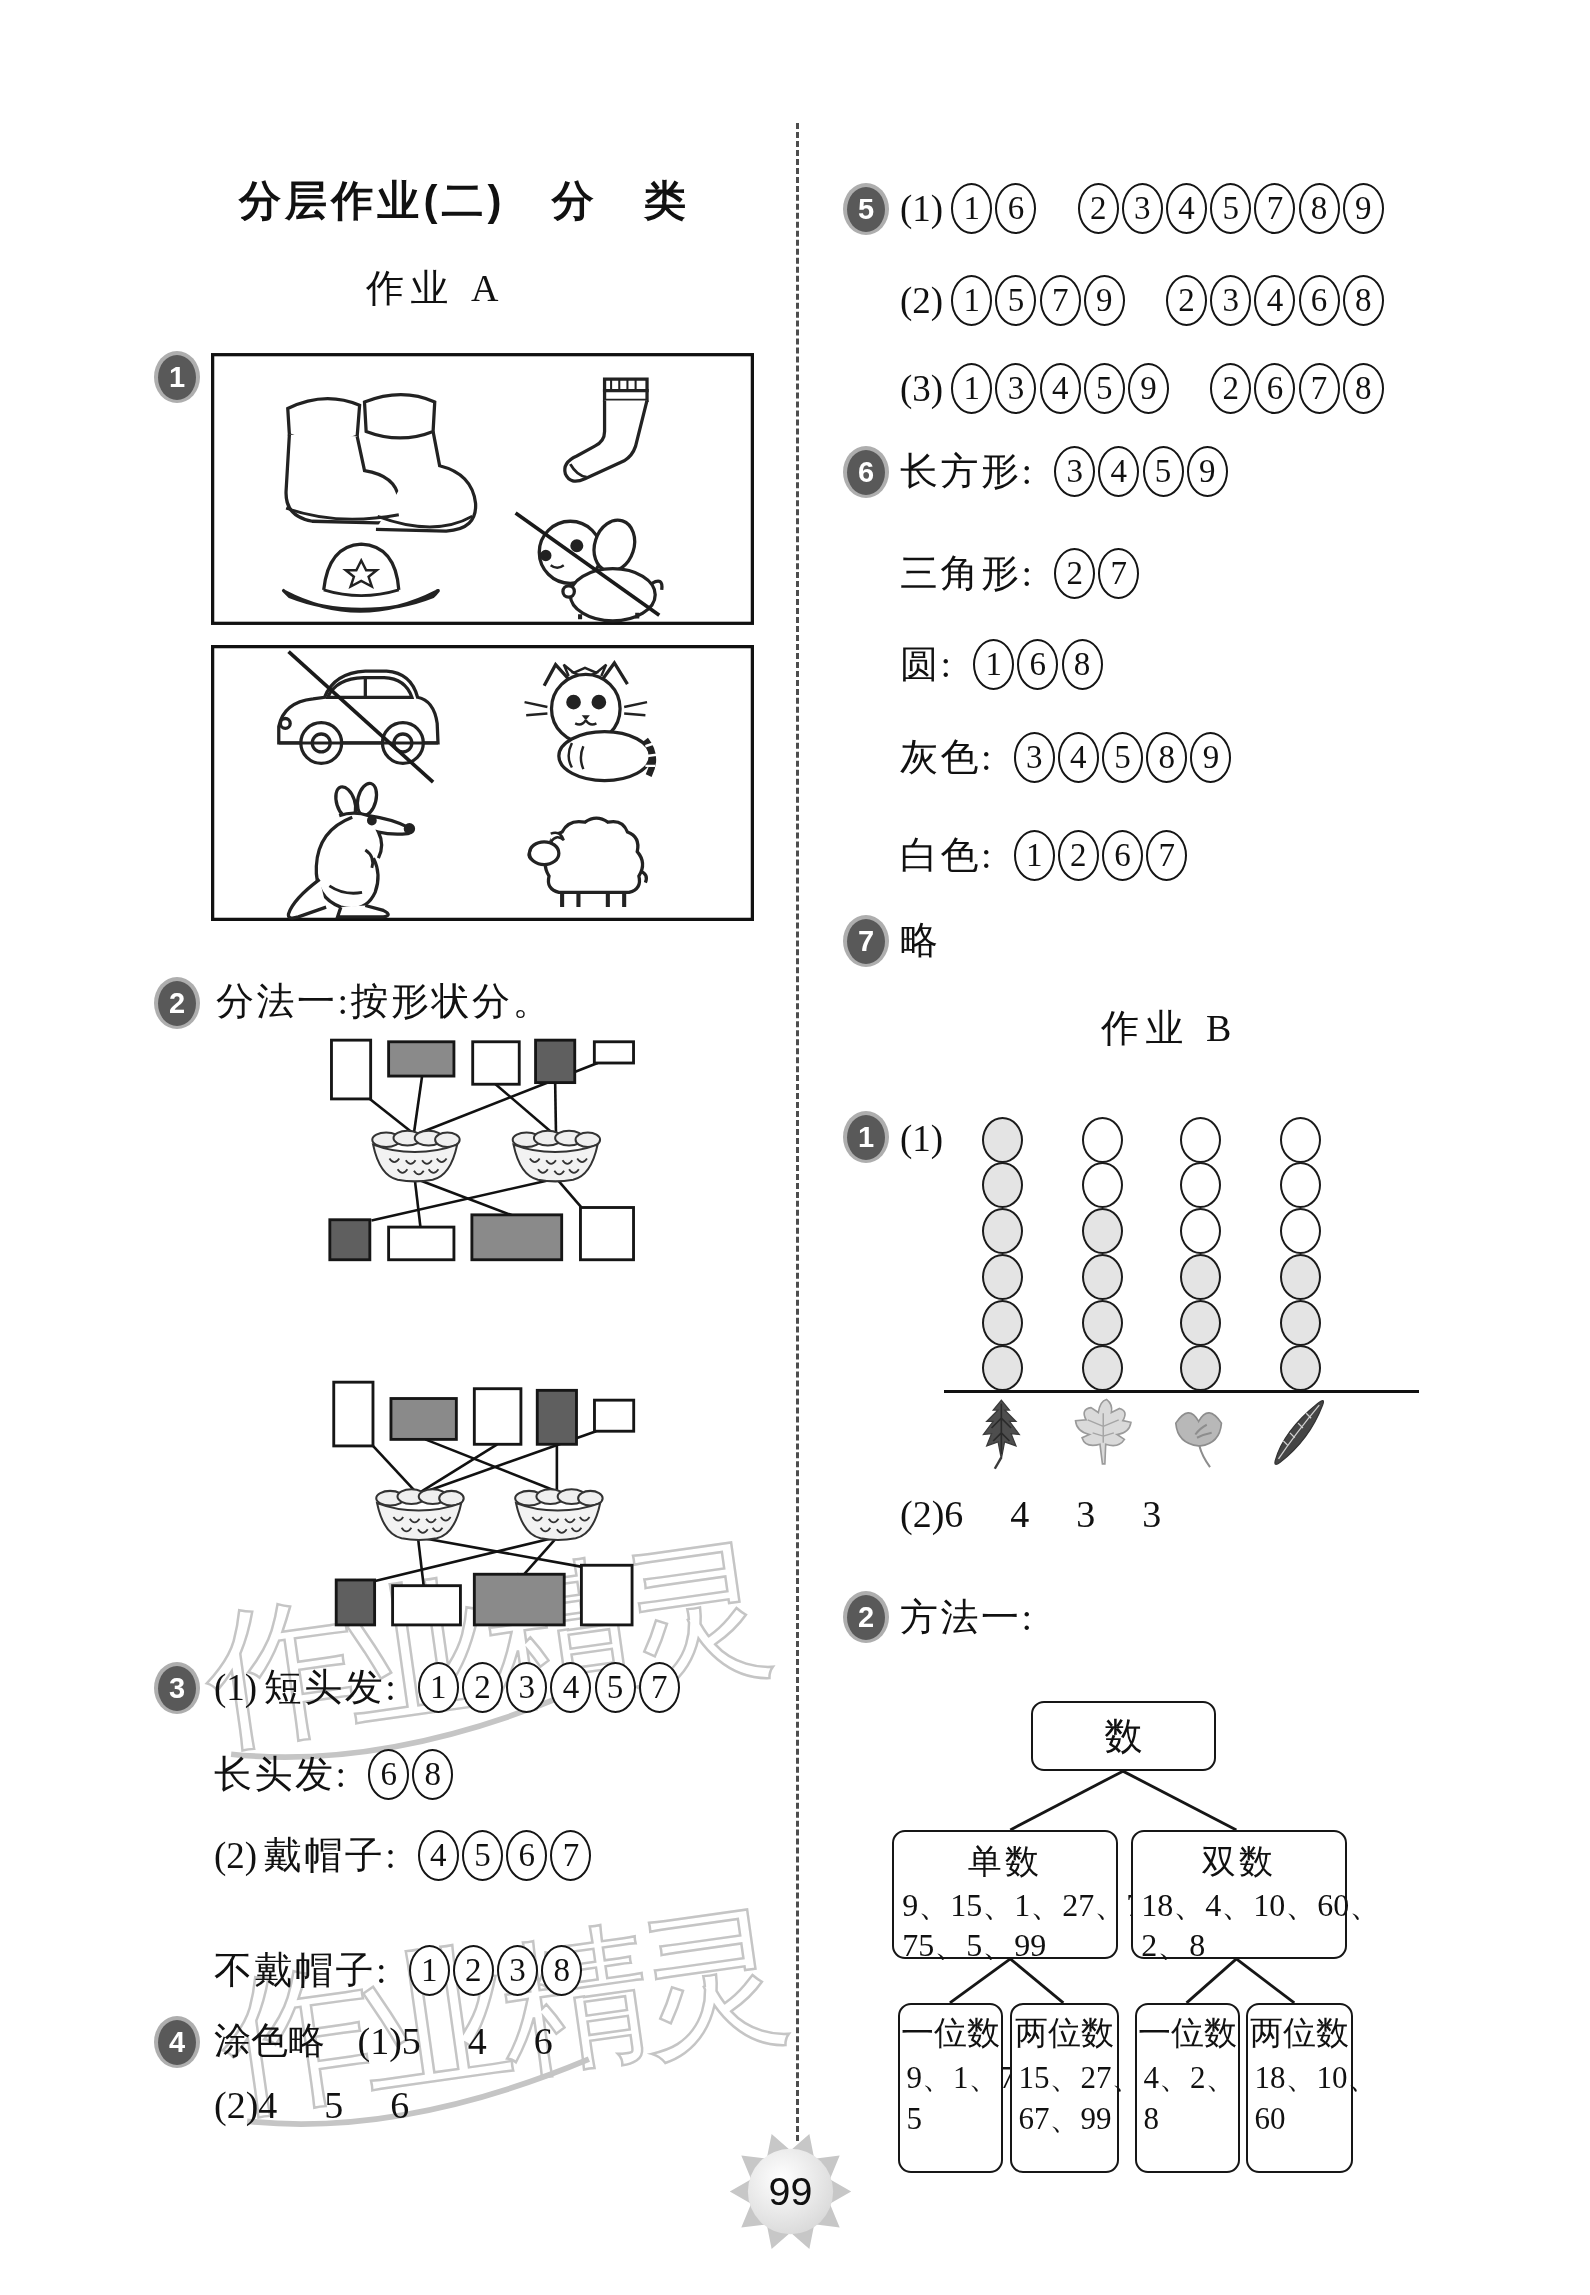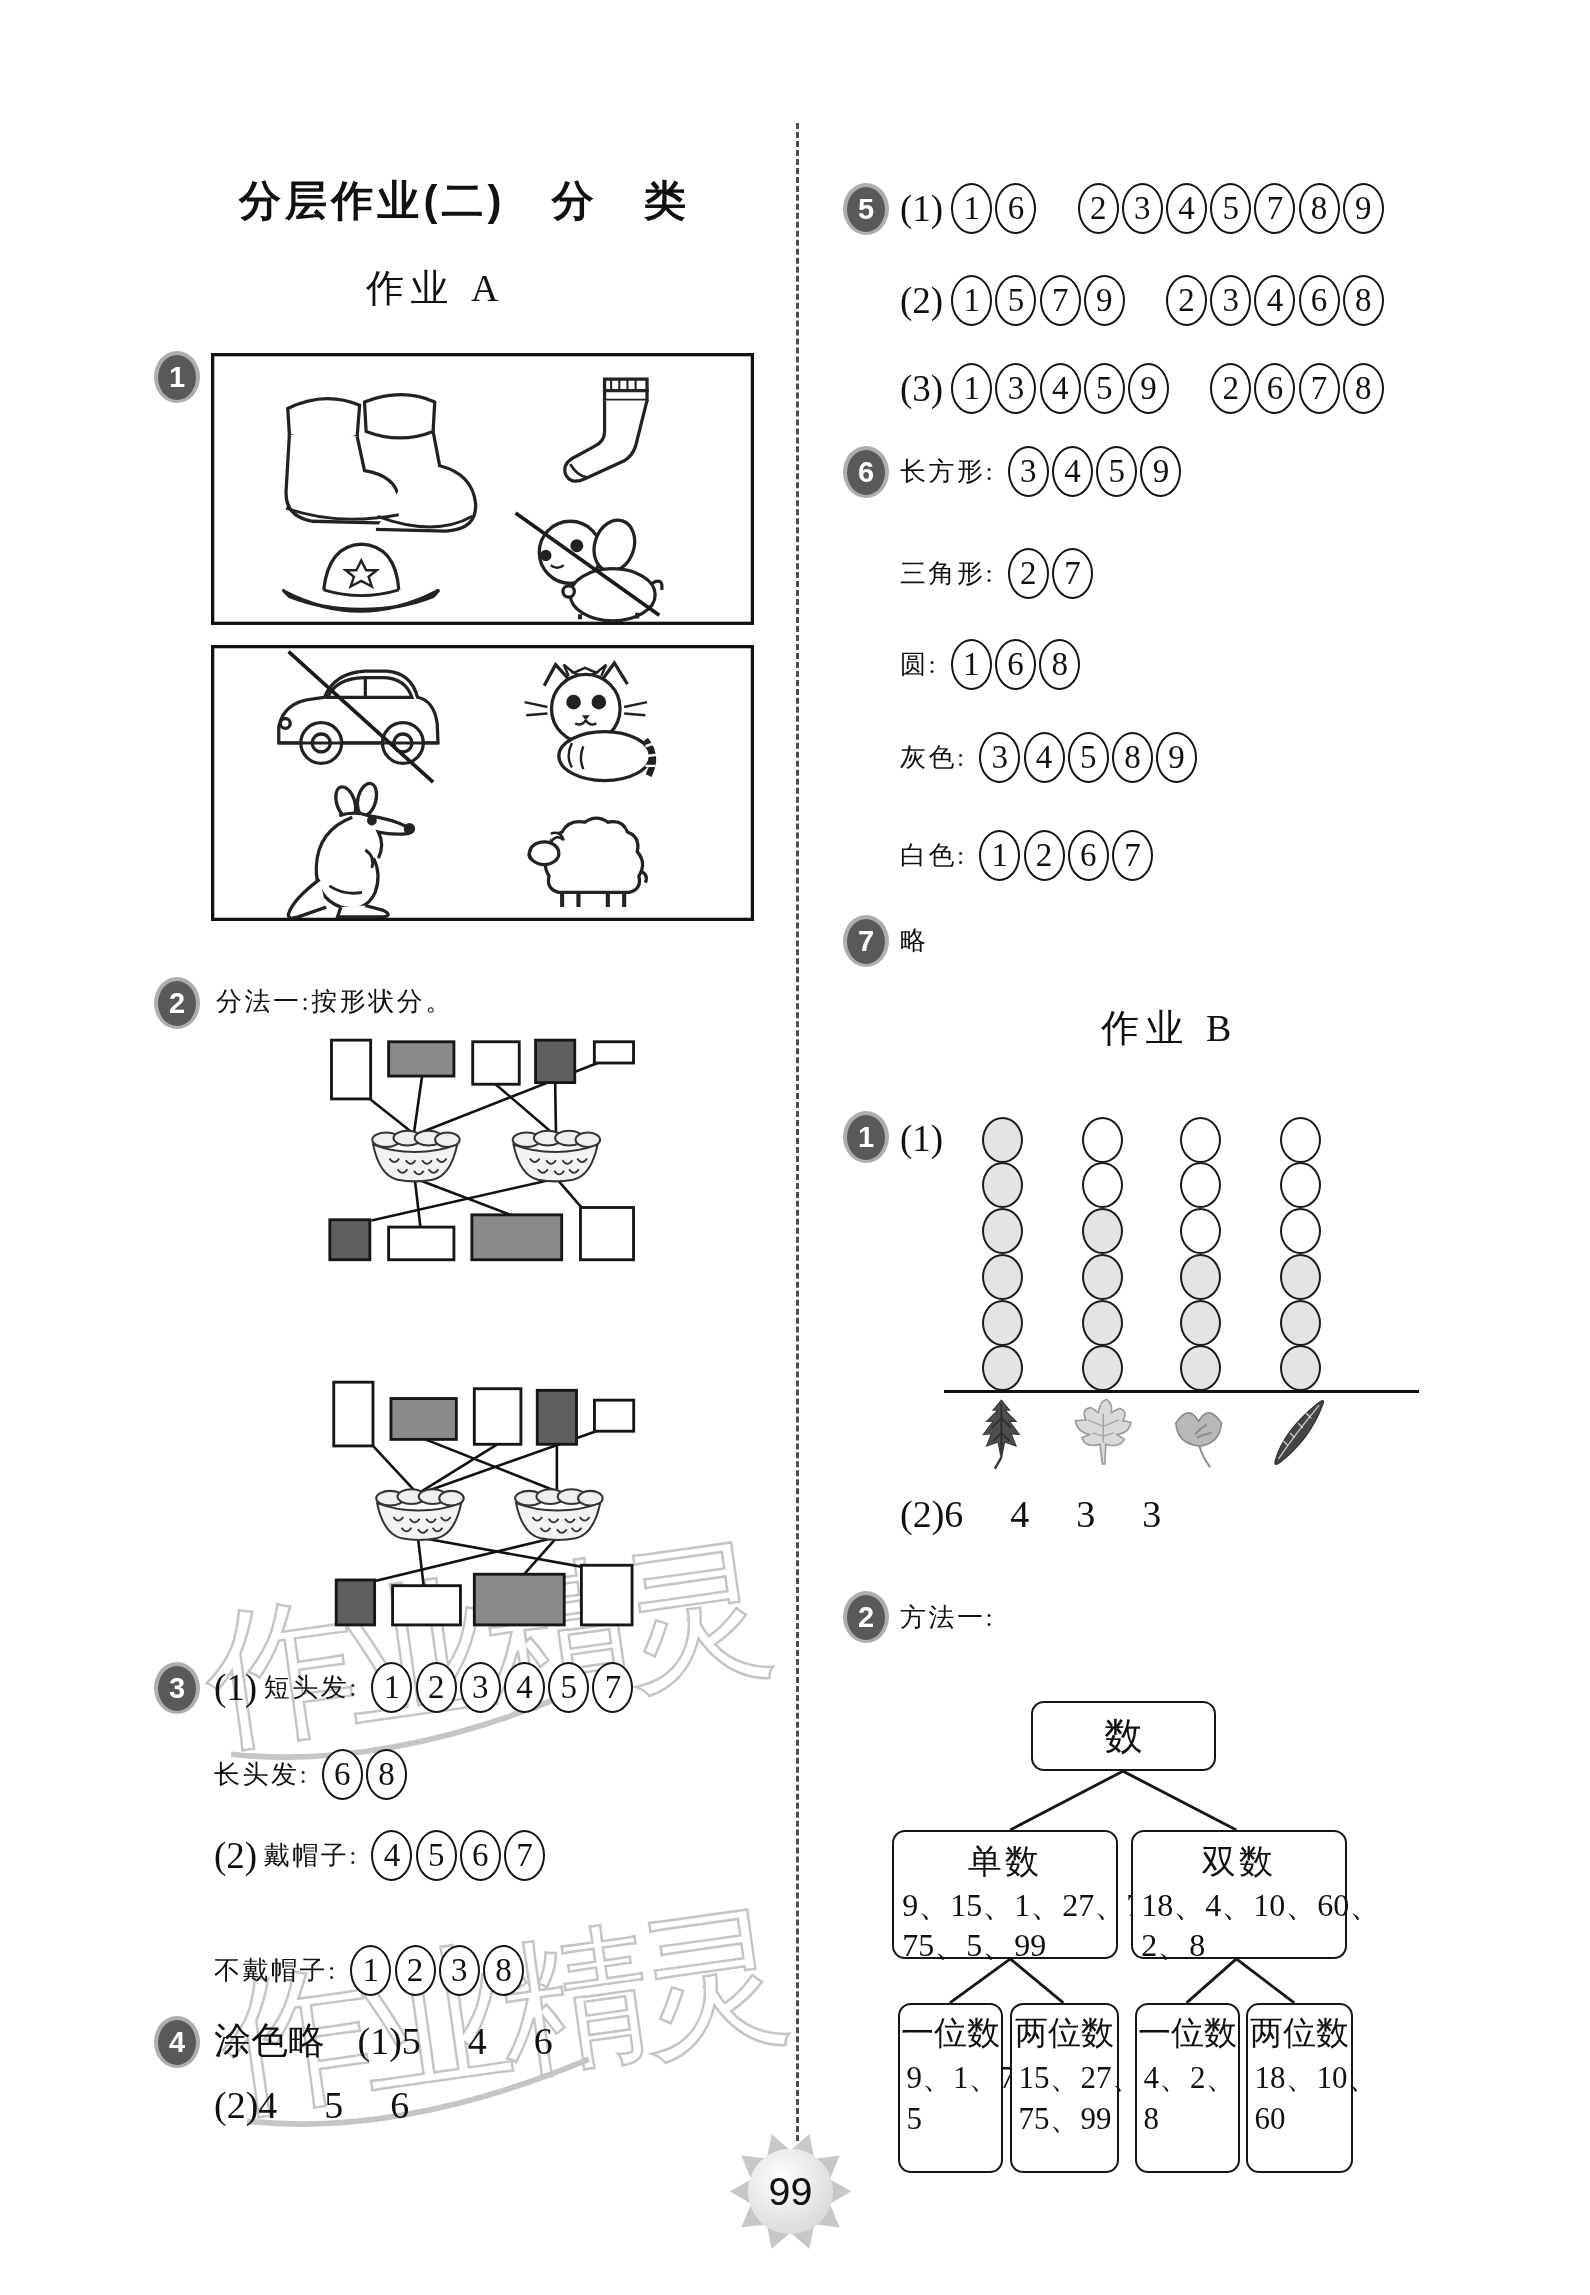--- a/index.html
+++ b/index.html
@@ -8,21 +8,21 @@
   .h-title{position:absolute;font:700 42px "Liberation Sans",sans-serif;letter-spacing:4.1px;white-space:nowrap}
   .h-sub{position:absolute;font:400 38px "Liberation Serif",serif;letter-spacing:6.5px;white-space:nowrap}
   .divider{position:absolute;left:796px;top:123px;height:2018px;width:0;border-left:3.3px dashed #4d4d4d}
   .badge{position:absolute;width:46px;height:52px;border-radius:50%;background:#aeaeae;
          display:flex;align-items:center;justify-content:center}
   .badge .in{width:38px;height:45px;border-radius:50%;background:#595959;color:#fff;
              display:flex;align-items:center;justify-content:center;
              font:700 29px "Liberation Sans",sans-serif}
   .ansline{position:absolute;display:flex;align-items:center;white-space:nowrap;height:54px}
   .pfx{font-size:37px;margin-right:6.5px}
-  .hz{font-size:26px;margin-right:11px;letter-spacing:2.5px}
+  .hz{font-size:38px;margin-right:18px;letter-spacing:2.5px}
   .cd{display:inline-flex;align-items:center;justify-content:center;flex:none;
       width:37px;height:47px;border:2.5px solid #141414;border-radius:50%;
       font-size:33px;background:#fff;margin:0 1.6px}
   .ggap{display:inline-block;width:38px;flex:none}
   .val{font-size:38px}
   .val + .val{margin-left:47px}
   .oc{position:absolute;width:41px;height:46px;border:2.9px solid #1b1b1b;border-radius:50%;
       background:#fff;box-sizing:border-box}
   .oc.filled{background:#e4e4e4}
   .bline{position:absolute;left:944px;top:1390px;width:475px;height:3.3px;background:#111}
@@ -457,21 +457,21 @@
     <div class="tl">2、8</div>
   </div>
   <div class="tbox l3" style="left:898px;top:2003px;width:105px;height:170px">
     <div class="tt">一位数</div>
     <div class="tl">9、1、7、</div>
     <div class="tl">5</div>
   </div>
   <div class="tbox l3" style="left:1010px;top:2003px;width:109px;height:170px">
     <div class="tt">两位数</div>
     <div class="tl">15、27、</div>
-    <div class="tl">75、99</div>
+    <div class="tl">67、99</div>
   </div>
   <div class="tbox l3" style="left:1135px;top:2003px;width:105px;height:170px">
     <div class="tt">一位数</div>
     <div class="tl">4、2、</div>
     <div class="tl">8</div>
   </div>
   <div class="tbox l3" style="left:1246px;top:2003px;width:107px;height:170px">
     <div class="tt">两位数</div>
     <div class="tl">18、10、</div>
     <div class="tl">60</div>

